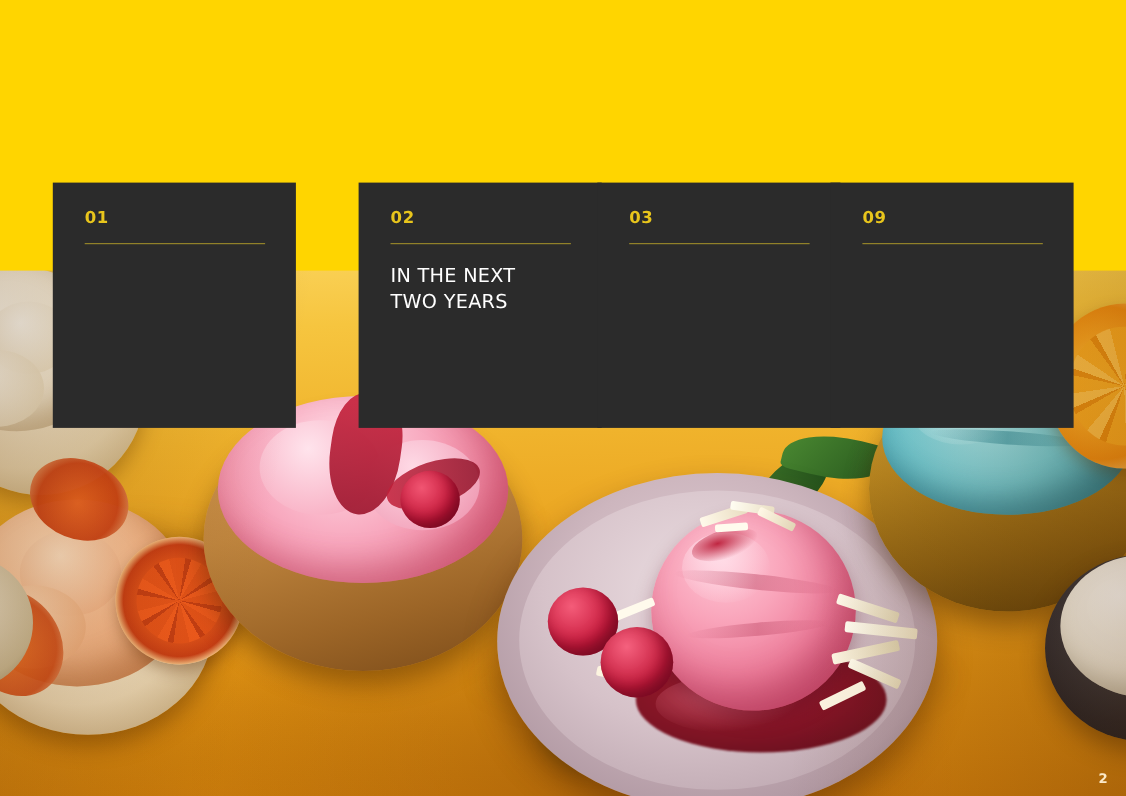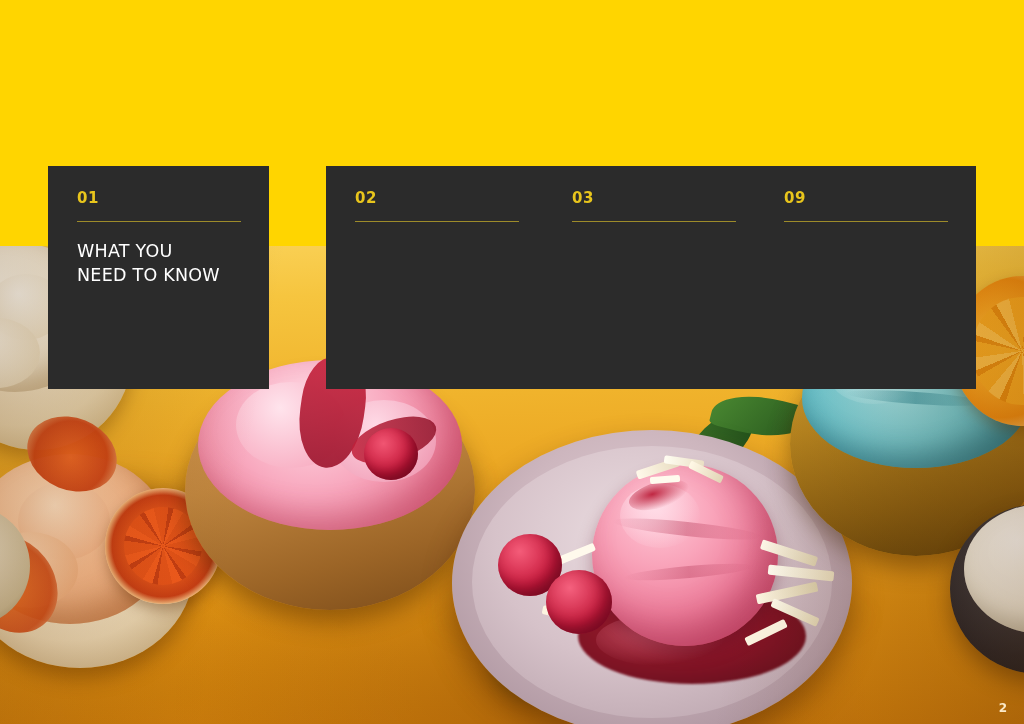--- a/index.html
+++ b/index.html
@@ -249,26 +249,26 @@
 
     <div class="sheen"></div>
   </div>
 
   <div class="band-top"></div>
 
   <div class="cards">
     <div class="card c1">
       <div class="num">01</div>
       <div class="rule"></div>
-      <div class="label">WHAT YOU
-NEED TO KNOW</div>
     </div>
     <div class="card c2">
       <div class="num">02</div>
       <div class="rule"></div>
+      <div class="label">IN THE NEXT
+TWO YEARS</div>
     </div>
     <div class="card c3">
       <div class="num">03</div>
       <div class="rule"></div>
     </div>
     <div class="card c4">
       <div class="num">09</div>
       <div class="rule"></div>
     </div>
   </div>

